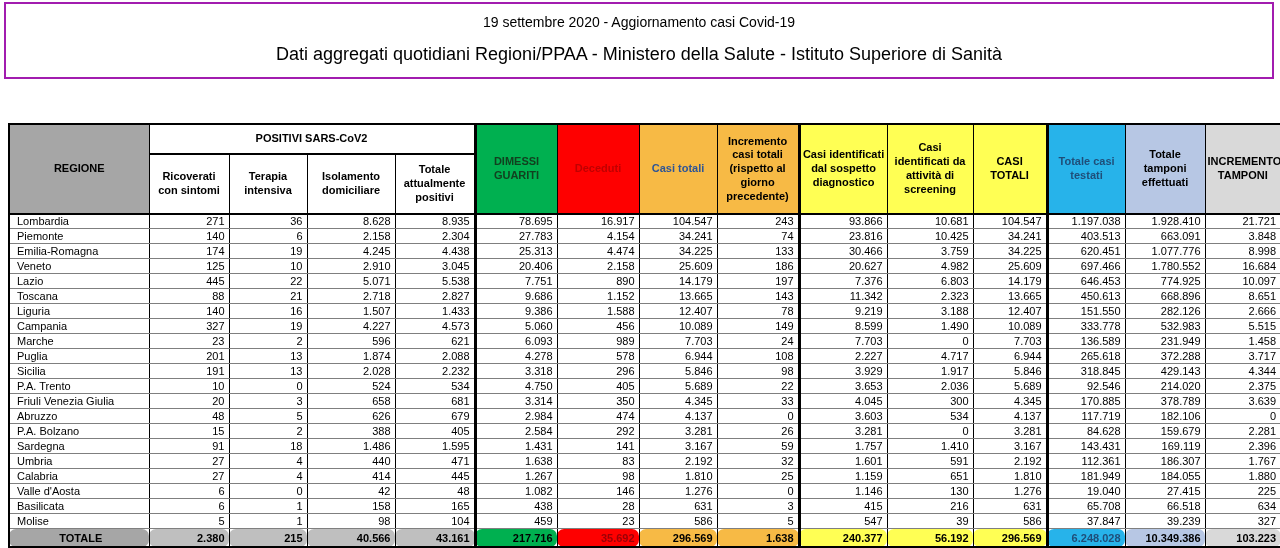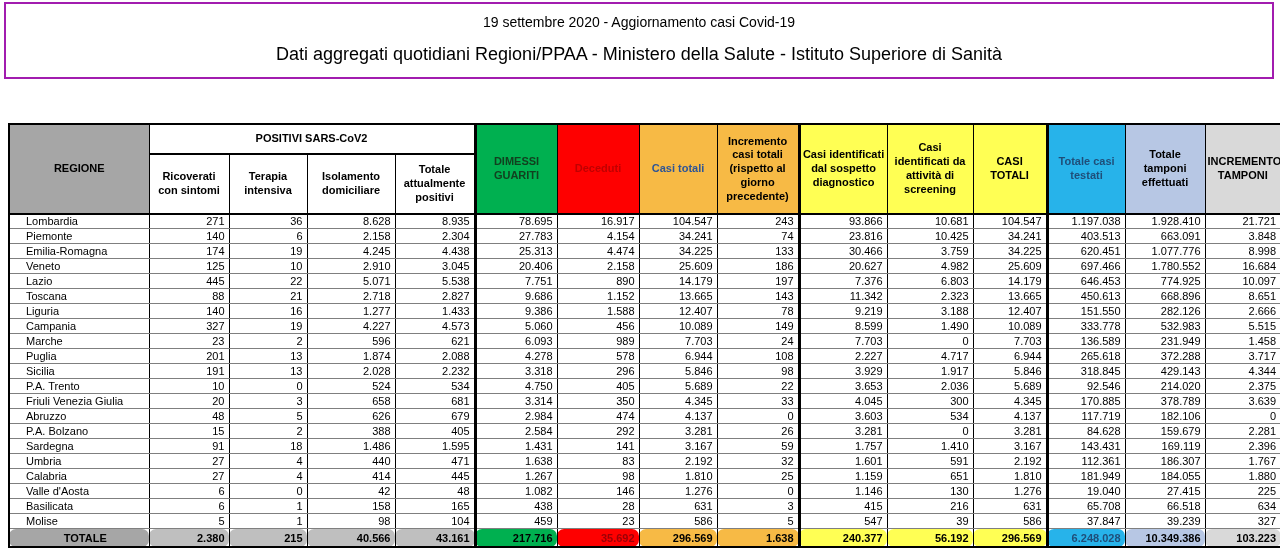--- a/index.html
+++ b/index.html
@@ -57,21 +57,21 @@
 
   .data-table tbody td {
     font-size: 11px;
     height: 15px;
     line-height: 13px;
     padding: 0 4px;
     border-color: #7f7f7f #000;
     background: #ffffff;
     white-space: nowrap;
   }
-  .data-table tbody td.region-cell { text-align: left; padding-left: 16px; }
+  .data-table tbody td.region-cell { text-align: left; padding-left: 7px; }
   .data-table tbody td.num-cell { text-align: right; }
 
   
   .data-table tr > *:nth-child(n).bl3, 
   .data-table .bl3 { border-left: 3px solid #000 !important; }
   .data-table tbody tr td:nth-child(6),
   .data-table tbody tr td:nth-child(10),
   .data-table tbody tr td:nth-child(13) { border-left: 3px solid #000; }
 
   
@@ -248,21 +248,21 @@
           <td class="num-cell">2.323</td>
           <td class="num-cell">13.665</td>
           <td class="num-cell">450.613</td>
           <td class="num-cell">668.896</td>
           <td class="num-cell">8.651</td>
         </tr>
         <tr>
           <td class="region-cell">Liguria</td>
           <td class="num-cell">140</td>
           <td class="num-cell">16</td>
-          <td class="num-cell">1.277</td>
+          <td class="num-cell">1.507</td>
           <td class="num-cell">1.433</td>
           <td class="num-cell">9.386</td>
           <td class="num-cell">1.588</td>
           <td class="num-cell">12.407</td>
           <td class="num-cell">78</td>
           <td class="num-cell">9.219</td>
           <td class="num-cell">3.188</td>
           <td class="num-cell">12.407</td>
           <td class="num-cell">151.550</td>
           <td class="num-cell">282.126</td>

